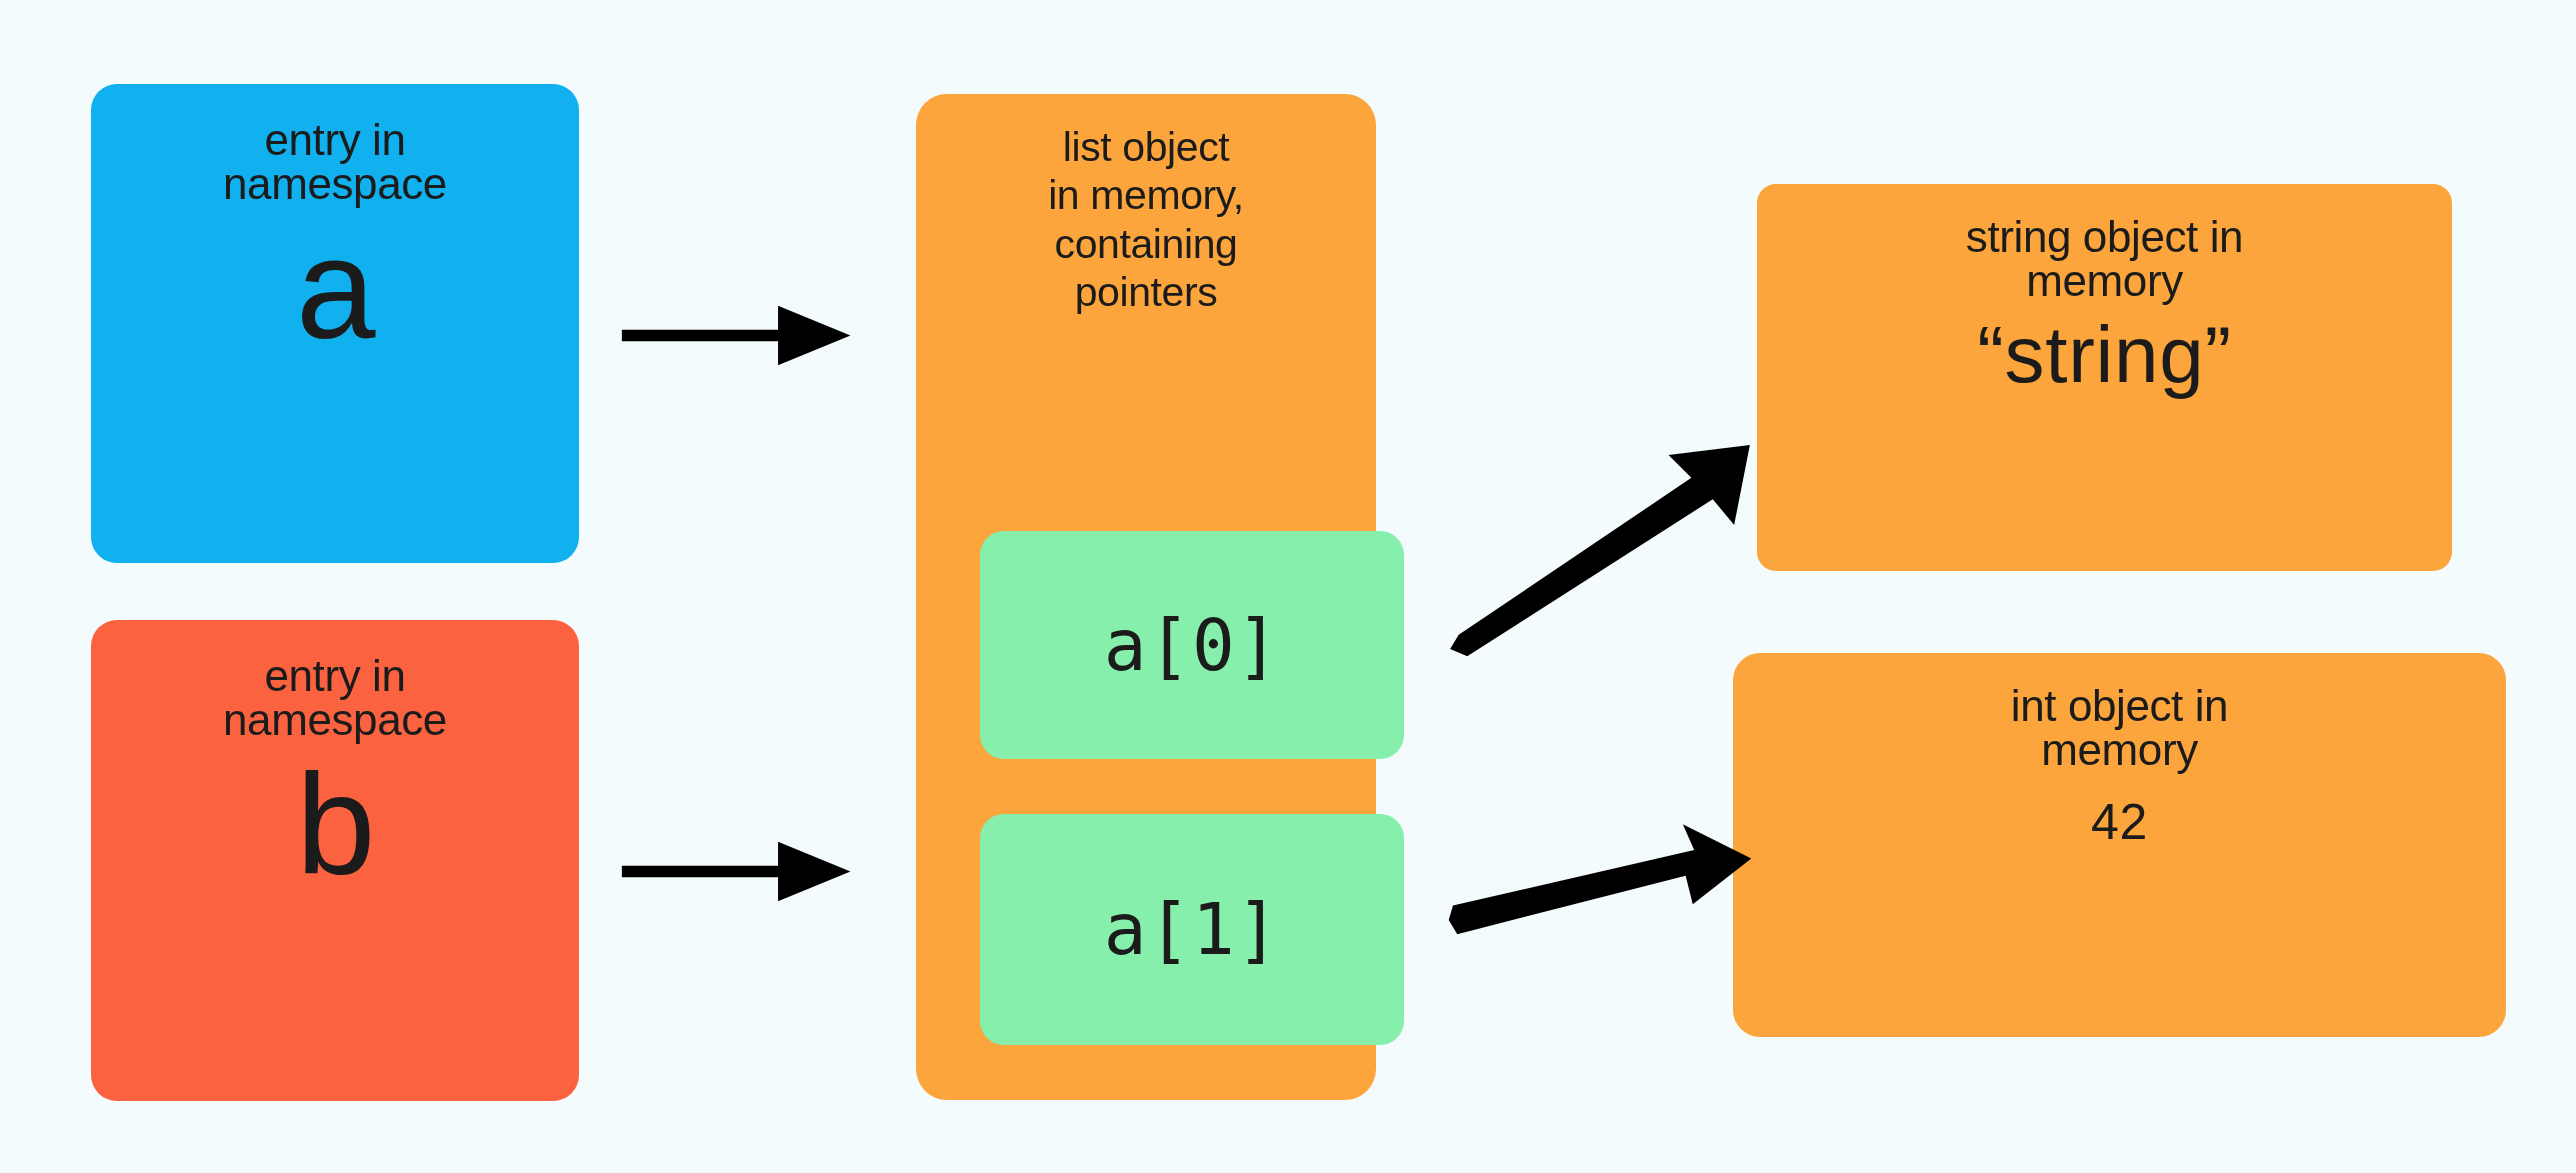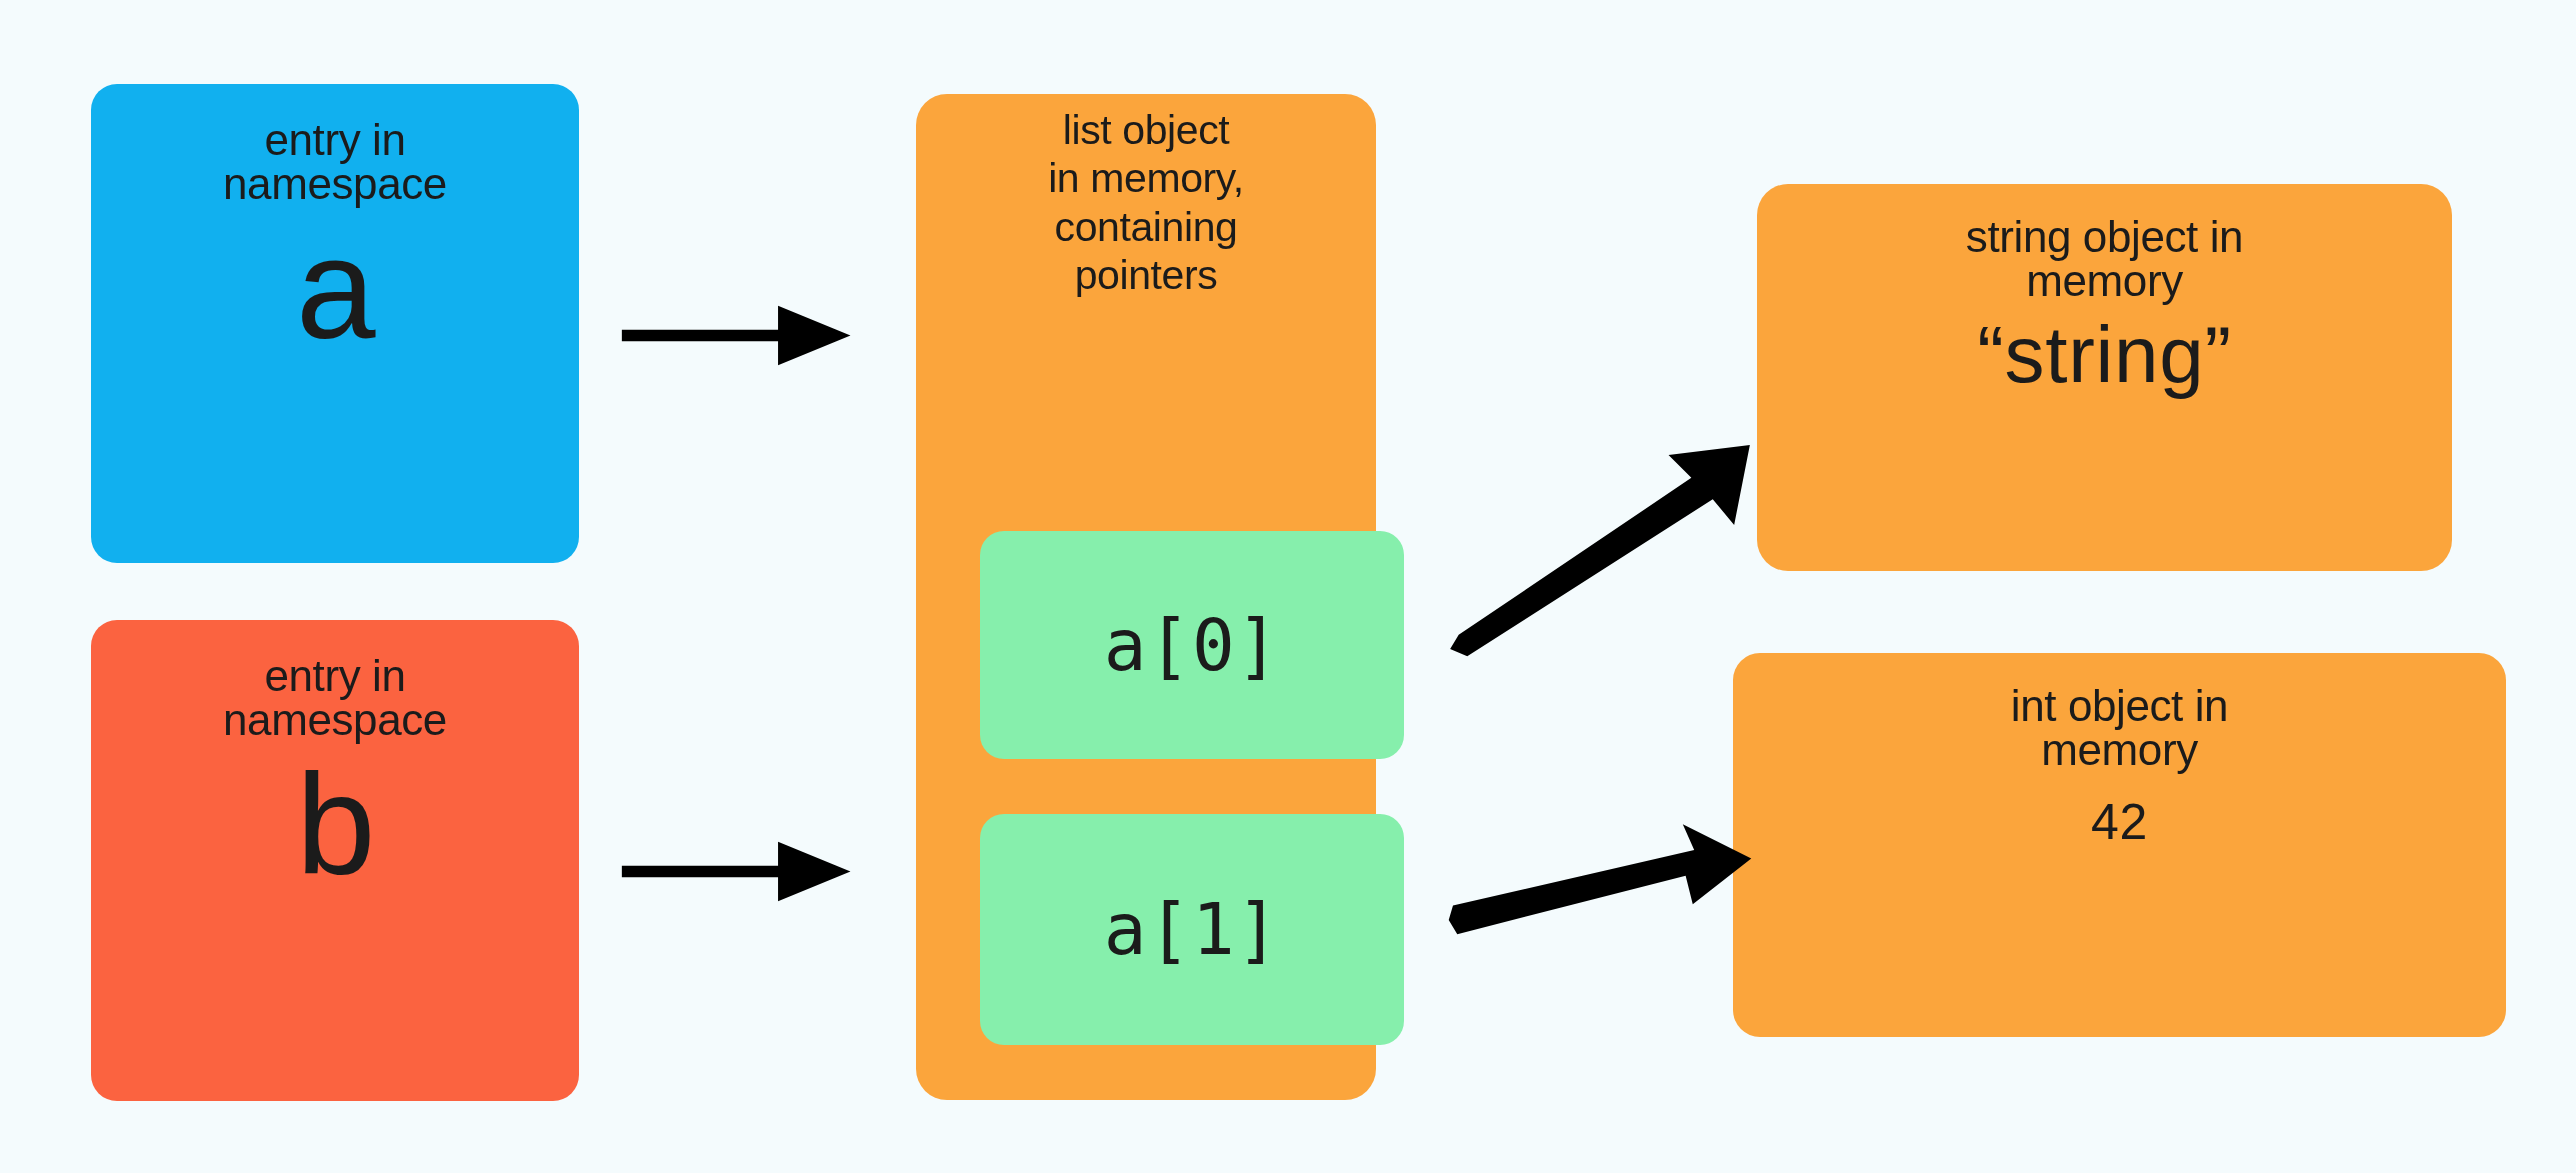--- a/index.html
+++ b/index.html
@@ -62,21 +62,21 @@
     margin-top: 11.4px;
     font-size: 143px;
   }
 
   
   #card-list {
     left: 916px; top: 94px;
     width: 460px; height: 1006px;
     background: #fba53c;
     border-radius: 31px;
-    padding-top: 12px;
+    padding-top: 29px;
   }
   #card-list .caption {
     font-size: 41px;
     line-height: 1.18;
   }
   .slot {
     position: absolute;
     left: 64px;
     width: 424px;
     background: #86efac;
@@ -91,21 +91,21 @@
     letter-spacing: 1.4px;
   }
   #slot-0 { top: 437px; height: 228px; }
   #slot-1 { top: 720px; height: 231px; text-align: right; }
 
   
   #card-string {
     left: 1757px; top: 184px;
     width: 695px; height: 387px;
     background: #fba53c;
-    border-radius: 31px;
+    border-radius: 19px;
     padding-top: 31px;
   }
   #card-int {
     left: 1733px; top: 653px;
     width: 773px; height: 384px;
     background: #fba53c;
     border-radius: 27px;
     padding-top: 31px;
     gap: 7px;
   }

